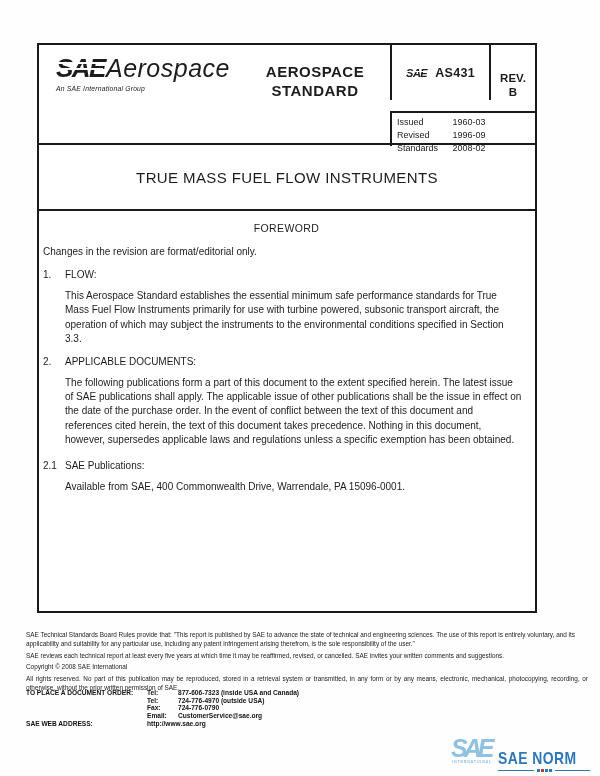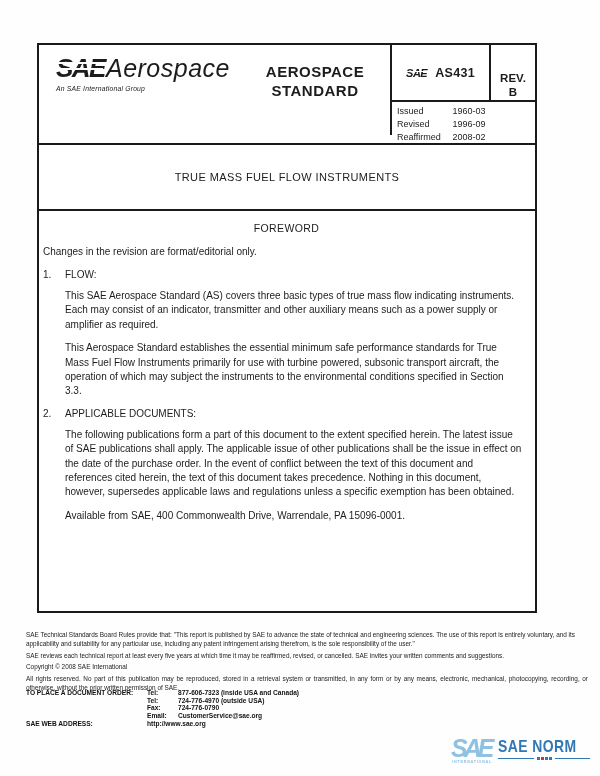--- a/index.html
+++ b/index.html
@@ -48,32 +48,32 @@
   .badge::after { content:""; position:absolute; left:0; right:1px; top:4.5px; height:1px; background:#fff; transform:skewX(-18deg); }
   .docnum { font-weight:bold; font-size:12.5px; letter-spacing:0.3px; }
 
   .hdr-rev {
     position:absolute; left:450px; top:0; width:46px; height:55px;
     border-left:2px solid #1a1a1a; text-align:center; font-weight:bold; font-size:11.5px;
     padding-top:26px; line-height:14px;
   }
 
   .hdr-dates {
-    position:absolute; left:351px; top:55px; width:145px; height:35px;
+    position:absolute; left:351px; top:66px; width:145px; height:35px;
     border-left:2px solid #1a1a1a; border-top:2px solid #1a1a1a;
     font-size:9px; padding:3px 0 0 5px; line-height:12.8px;
   }
   .drow .dlabel { display:inline-block; width:53px; }
 
   
   .title-band {
     height:66px; border-bottom:2px solid #1a1a1a;
     display:flex; align-items:center; justify-content:center;
   }
-  .doc-title { font-size:11px; letter-spacing:0.4px; }
+  .doc-title { font-size:15px; letter-spacing:0.4px; }
 
   
   .body-box { height:398px; padding:0 5px 0 4px; overflow:hidden; }
   .foreword-h { margin-top:11px; text-align:center; font-size:10.5px; letter-spacing:0.4px; }
   .foreword-t { margin-top:12px; font-size:10px; }
   .sec-head { margin-top:12px; display:flex; font-size:10px; }
   .sec-head.sub { margin-top:9px; }
   .sec-num { min-width:22px; }
   .para {
     margin:9px 8px 0 22px; font-size:10px; line-height:14.4px; max-width:465px;
@@ -93,21 +93,21 @@
   .web-row { margin-top:0.6px; }
 
   
   .watermark { position:absolute; right:6px; top:736px; display:flex; align-items:flex-start; gap:5px; }
   .wm-sae-wrap { text-align:center; }
   .wm-sae {
     font-weight:900; font-style:italic; font-size:25px; line-height:24px;
     color:#8fc2e2; letter-spacing:-4px; padding-right:3px;
   }
   .wm-intl { font-size:3.8px; color:#8fc2e2; letter-spacing:0.7px; font-weight:bold; }
-  .wm-norm-wrap { padding-top:3px; }
+  .wm-norm-wrap { padding-top:3px;margin-top:12px; }
   .wm-norm {
     font-weight:900; font-size:17px; line-height:16px; color:#3077b5;
     transform:scaleX(0.82); transform-origin:left; letter-spacing:0.5px; white-space:nowrap;
   }
   .wm-tagline { display:flex; align-items:center; gap:3px; margin-top:2px; width:92px; }
   .wm-dash { flex:1; height:1px; background:#3077b5; }
   .wm-dots { display:flex; gap:1px; }
   .wm-dot { width:3px; height:3px; background:#3077b5; }
   .wm-dot.red { background:#c0392b; }
 </style>
@@ -144,48 +144,51 @@
       <div class="hdr-dates">
         <div class="drow">
           <span class="dlabel">Issued</span>
           <span class="dvalue">1960-03</span>
         </div>
         <div class="drow">
           <span class="dlabel">Revised</span>
           <span class="dvalue">1996-09</span>
         </div>
         <div class="drow">
-          <span class="dlabel">Reaffirmed</span>
+          <span class="dlabel">Standards</span>
           <span class="dvalue">2008-02</span>
         </div>
       </div>
     </div>
 
     <div class="title-band">
       <span class="doc-title">TRUE MASS FUEL FLOW INSTRUMENTS</span>
     </div>
 
     <div class="body-box">
       <div class="foreword-h">FOREWORD</div>
       <div class="foreword-t">Changes in the revision are format/editorial only.</div>
 
       <div class="sec-head">
         <span class="sec-num">1.</span>
         <span>FLOW:</span>
       </div>
-      <p class="para">This SAE Aerospace Standard (AS) covers three basic types of true mass flow indicating instruments. Each may consist of an indicator, transmitter and other auxiliary means such as a power supply or amplifier as required.</p>
 
       <p class="para">This Aerospace Standard establishes the essential minimum safe performance standards for True Mass Fuel Flow Instruments primarily for use with turbine powered, subsonic transport aircraft, the operation of which may subject the instruments to the environmental conditions specified in Section 3.3.</p>
 
       <div class="sec-head sub">
         <span class="sec-num">2.</span>
         <span>APPLICABLE DOCUMENTS:</span>
       </div>
       <p class="para">The following publications form a part of this document to the extent specified herein. The latest issue of SAE publications shall apply. The applicable issue of other publications shall be the issue in effect on the date of the purchase order. In the event of conflict between the text of this document and references cited herein, the text of this document takes precedence. Nothing in this document, however, supersedes applicable laws and regulations unless a specific exemption has been obtained.</p>
 
+      <div class="sec-head">
+        <span class="sec-num">2.1</span>
+        <span>SAE Publications:</span>
+      </div>
       <p class="para">Available from SAE, 400 Commonwealth Drive, Warrendale, PA 15096-0001.</p>
     </div>
   </div>
 
   <div class="fineprint fp1">SAE Technical Standards Board Rules provide that: "This report is published by SAE to advance the state of technical and engineering sciences. The use of this report is entirely voluntary, and its applicability and suitability for any particular use, including any patent infringement arising therefrom, is the sole responsibility of the user."</div>
   <div class="fineprint fp2">SAE reviews each technical report at least every five years at which time it may be reaffirmed, revised, or cancelled. SAE invites your written comments and suggestions.</div>
   <div class="fineprint fp3">Copyright © 2008 SAE International</div>
   <div class="fineprint fp4">All rights reserved. No part of this publication may be reproduced, stored in a retrieval system or transmitted, in any form or by any means, electronic, mechanical, photocopying, recording, or otherwise, without the prior written permission of SAE.</div>
 
   <div class="order-block">

